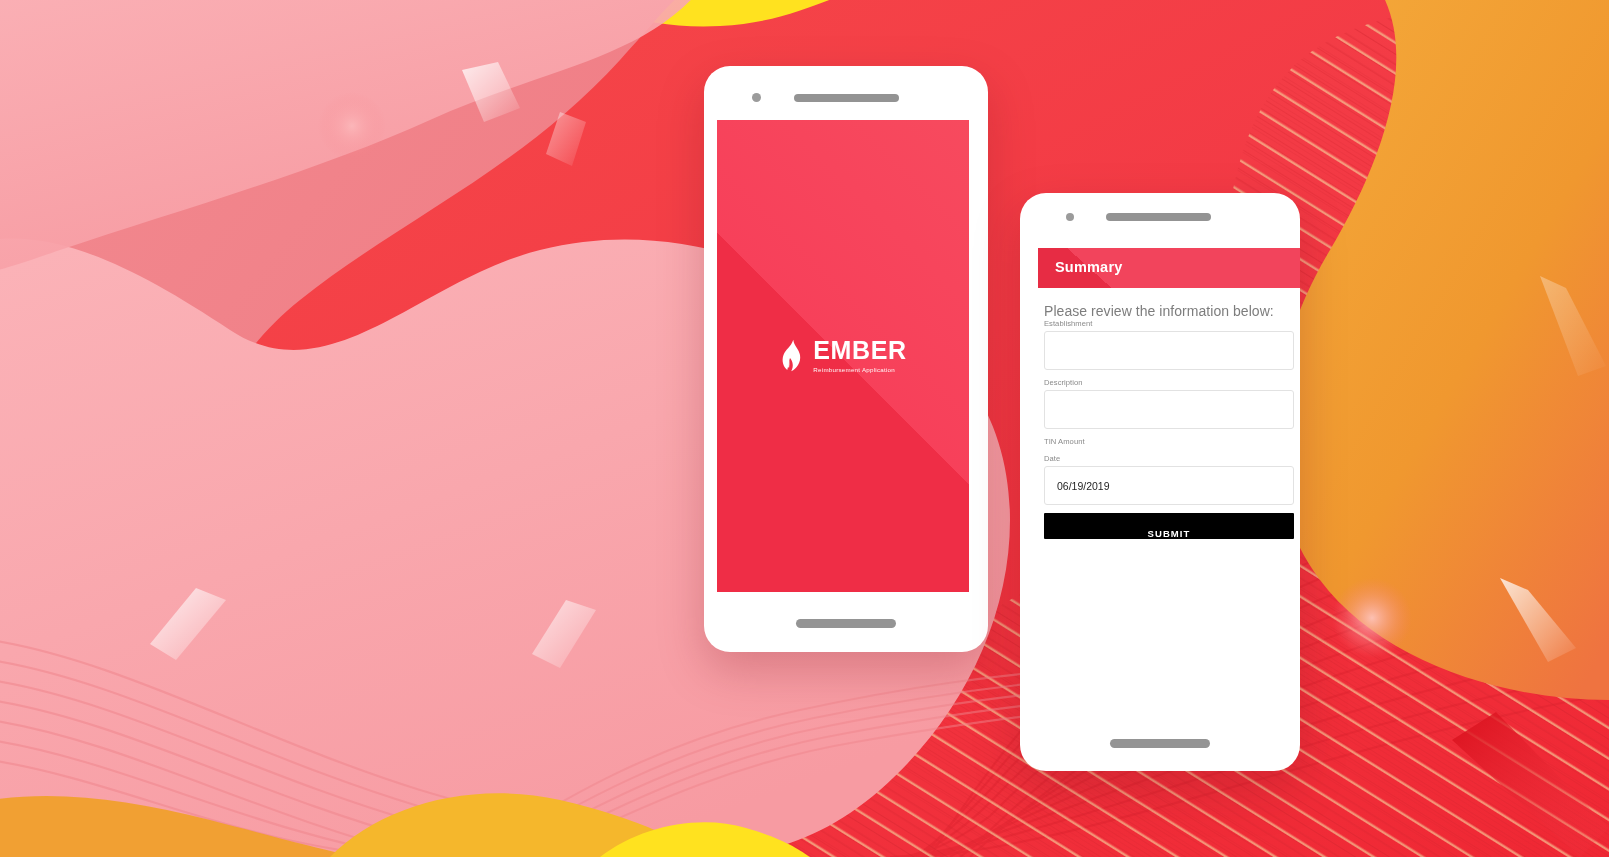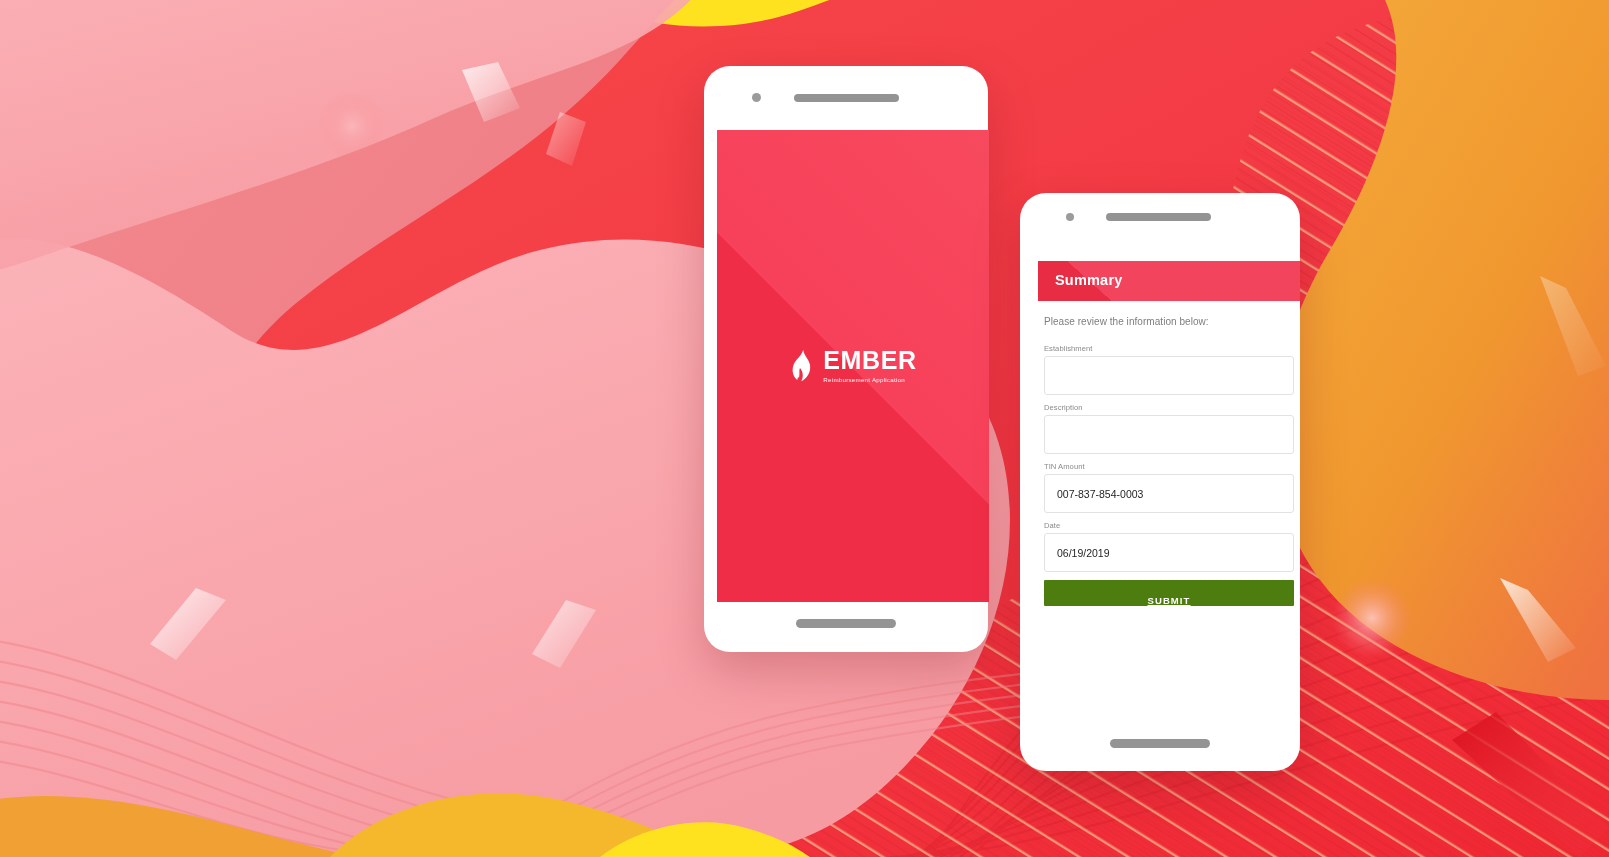--- a/index.html
+++ b/index.html
@@ -32,21 +32,21 @@
   }
   .phone-home {
     position:absolute;
     background:#949494;
     border-radius:6px;
   }
 
   
   #phone-splash { left:704px; top:66px; width:284px; height:586px; }
   #phone-splash .screen {
-    position:absolute; left:13px; top:64px; width:272px; height:472px;
+    position:absolute; left:13px; top:54px; width:252px; height:472px;
     overflow:hidden;
     background:#ef3049;
     text-decoration:underline;
   }
   #phone-splash .screen:after {
     content:""; position:absolute; inset:0;
     background:linear-gradient(45deg,#ef2d46 0%,#ef2d46 49.6%,#f7405a 49.6%,#f74a5e 100%);
   }
   .splash-logo {
     position:absolute; z-index:3;
@@ -60,54 +60,53 @@
     line-height:1; font-family:"Liberation Sans", sans-serif;
   }
   .logo-tag {
     color:#fff; font-size:6.2px; letter-spacing:.25px; line-height:1;
     margin-top:4px; opacity:.96;
   }
 
   
   #phone-form { left:1020px; top:193px; width:280px; height:578px; }
   #phone-form .screen {
-    position:absolute; left:0; top:59px; width:280px; height:488px;
+    position:absolute; left:0; top:46px; width:280px; height:488px;
     background:#ffffff; overflow:hidden;
   }
   .appbar {
     position:absolute; left:18px; top:9px; width:290px; height:40px;
     background:#ef3049; overflow:hidden;
   }
   .appbar:after{
     content:""; position:absolute; inset:0;
     background:linear-gradient(42deg,#e72c44 0%,#e72c44 22%,#f2445c 22%,#f2445c 100%);
   }
   .appbar-title {
     position:relative; z-index:2;
     color:#fff; font-size:14.5px; font-weight:bold;
     padding:11px 0 0 17px; letter-spacing:.2px;
   }
   .form-area { position:absolute; left:24px; top:64px; width:250px; }
-  .review-note { font-size:10px; color:#7d7d7d; margin-bottom:17px; letter-spacing:.05px; }
+  .review-note { font-size:14px; color:#7d7d7d; letter-spacing:.05px; }
   .field { margin-bottom:8px; }
   .field-label {
     font-size:7.6px; color:#8a8a8a; margin-bottom:3px; letter-spacing:.05px;
   }
   .field-box {
     height:39px; border:1px solid #e2e2e2; border-radius:3px;
     background:#fff; display:flex; align-items:center; padding-left:12px;
   }
   .field-value { font-size:10.5px; color:#1f1f1f; }
   .submit-btn {
     margin-top:2px; height:26px; width:250px;
-    background:#4d7c0f; border:none; border-radius:1px;
+    background:#000000; border:none; border-radius:1px;
     color:#fff; font-size:9.5px; font-weight:bold; letter-spacing:1.1px;
     display:flex; align-items:center; justify-content:center;
     padding-top:14px;
-    text-decoration:underline;
   }
 </style>
 </head>
 <body>
 
 <div id="stage">
 
   <svg class="layer" viewBox="0 0 1609 857" preserveAspectRatio="none">
     <defs>
       <linearGradient id="gRed" x1="0" y1="0" x2="1" y2="1">
@@ -308,23 +307,20 @@
 
         <div class="field">
           <div class="field-label">Description</div>
           <div class="field-box">
             <span class="field-value"></span>
           </div>
         </div>
 
         <div class="field">
           <div class="field-label">TIN Amount</div>
-          <div class="field-box">
-            <span class="field-value">007-837-854-0003</span>
-          </div>
         </div>
 
 
         <div class="field">
           <div class="field-label">Date</div>
           <div class="field-box">
             <span class="field-value">06/19/2019</span>
           </div>
         </div>
 

